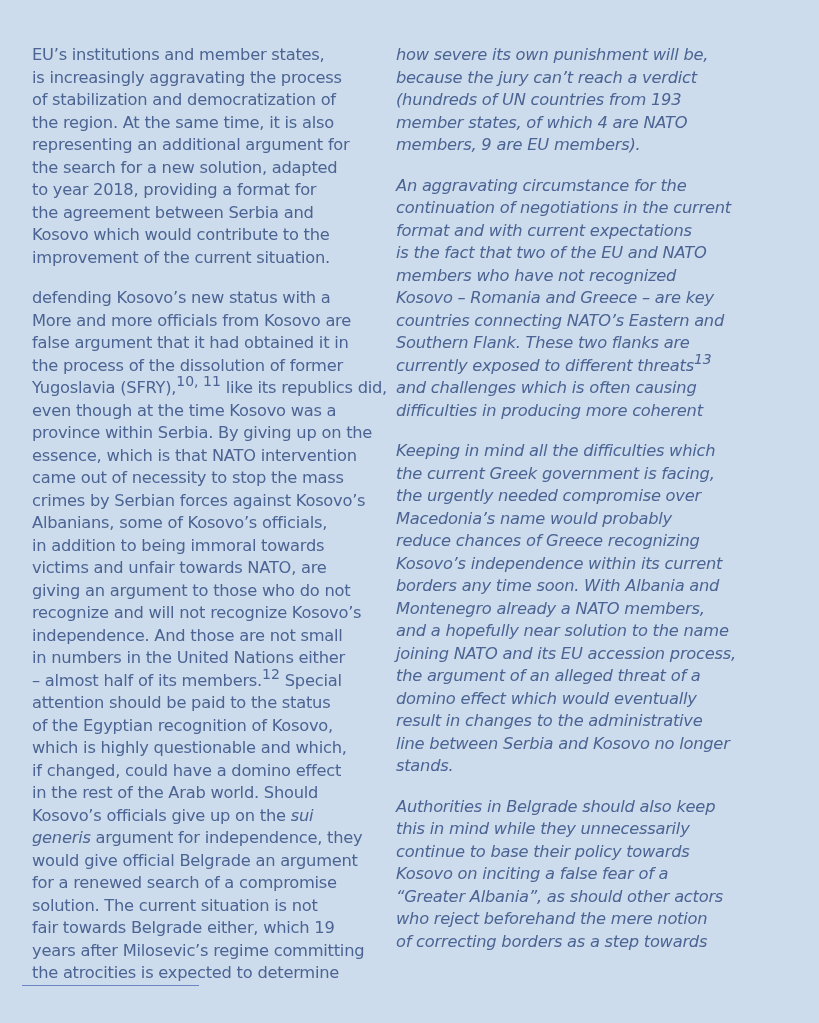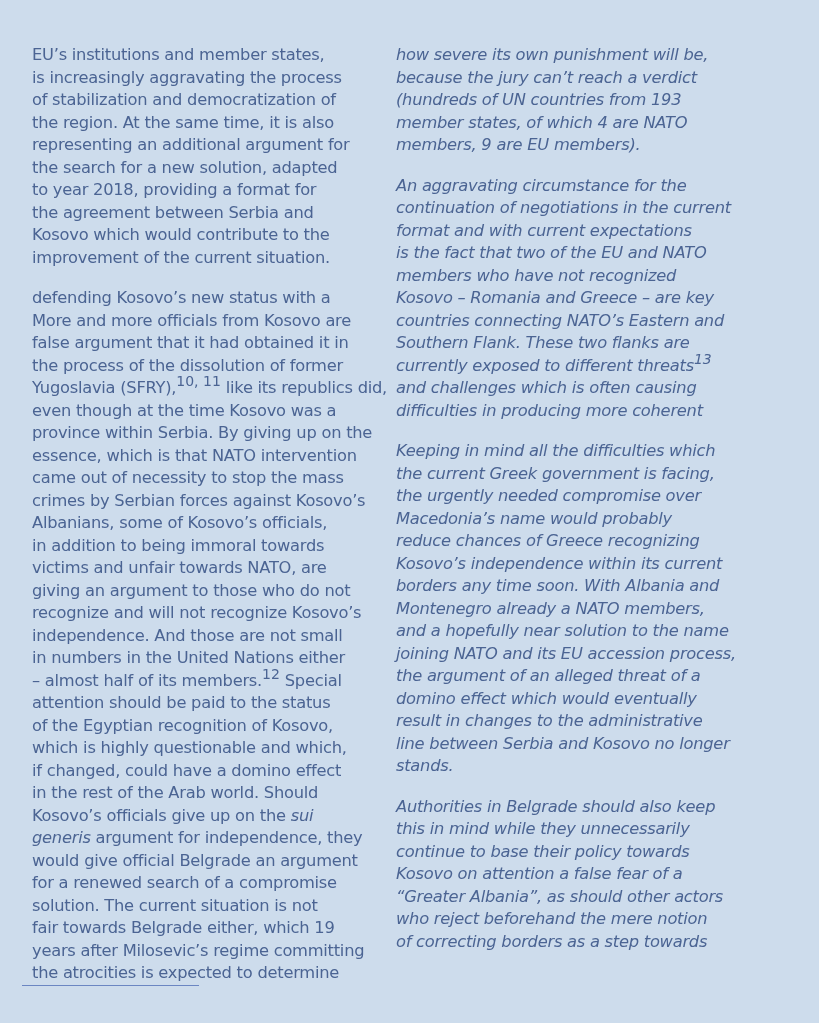--- a/index.html
+++ b/index.html
@@ -112,20 +112,20 @@
     <span class="line">the argument of an alleged threat of a</span>
     <span class="line">domino effect which would eventually</span>
     <span class="line">result in changes to the administrative</span>
     <span class="line">line between Serbia and Kosovo no longer</span>
     <span class="line">stands.</span>
   </div>
   <div class="para">
     <span class="line">Authorities in Belgrade should also keep</span>
     <span class="line">this in mind while they unnecessarily</span>
     <span class="line">continue to base their policy towards</span>
-    <span class="line">Kosovo on attention a false fear of a</span>
+    <span class="line">Kosovo on inciting a false fear of a</span>
     <span class="line">“Greater Albania”, as should other actors</span>
     <span class="line">who reject beforehand the mere notion</span>
     <span class="line">of correcting borders as a step towards</span>
   </div>
 </div>
 
 <div class="rule"></div>
 
 </body></html>

